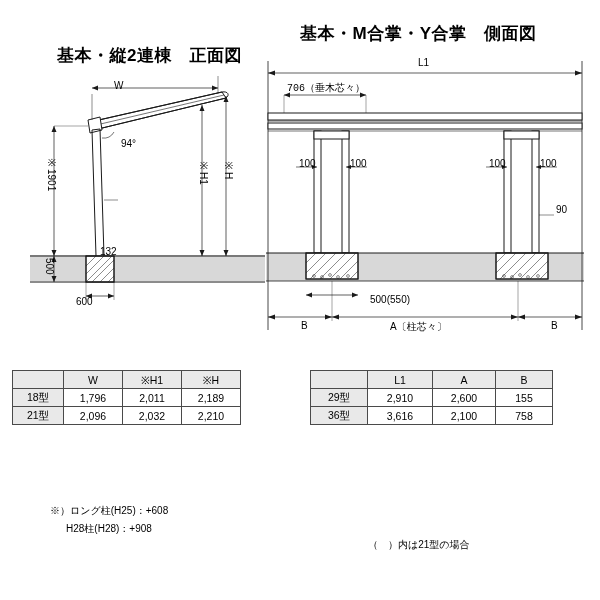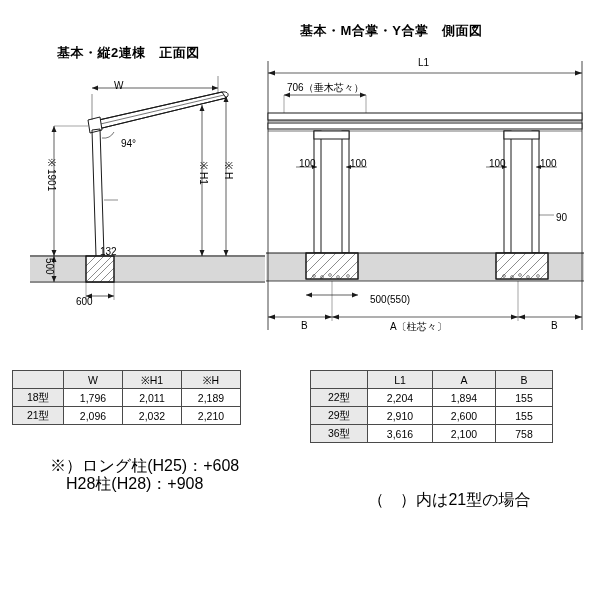--- a/index.html
+++ b/index.html
@@ -6,41 +6,41 @@
   body{
     width:600px;height:600px;
     background:#ffffff;
     font-family:"Liberation Sans", sans-serif;
     color:#000;
     position:relative;
     overflow:hidden;
   }
   .stage{position:absolute;left:0;top:0;width:600px;height:600px;}
   .abs{position:absolute;}
-  .ttl{font-size:13px;font-weight:bold;letter-spacing:0.5px;white-space:nowrap;}
+  .ttl{font-size:17px;font-weight:bold;letter-spacing:0.5px;white-space:nowrap;}
   .lbl{font-size:10px;white-space:nowrap;}
   .vert{writing-mode:vertical-rl;text-orientation:mixed;font-size:10px;white-space:nowrap;}
 
   
   table.spec{
     border-collapse:collapse;
     font-size:10.5px;
     background:#fff;
   }
   table.spec th, table.spec td{
     border:1px solid #4a4a4a;
     text-align:center;
     padding:1px 0;
     height:15px;
     font-weight:normal;
   }
   table.spec thead th{background:#e9e9e9;}
   table.spec tbody th{background:#e9e9e9;font-weight:normal;}
 
-  .note{font-size:16px;white-space:nowrap;}
+  .note{font-size:10px;white-space:nowrap;margin-top:48px;}
 
   
   svg{display:block;}
 </style>
 </head>
 <body>
 
 <div class="stage">
 
   <div class="abs ttl" style="left:42px;top:44px;margin-left:15px;">基本・縦2連棟　正面図</div>
@@ -226,26 +226,26 @@
         <path d="M66,262 l-7,-2.5 v5 z" fill="#1a1a1a" stroke="none"></path>
 
         <line x1="252" y1="262" x2="316" y2="262" stroke-width="0.7"></line>
         <path d="M252,262 l7,-2.5 v5 z" fill="#1a1a1a" stroke="none"></path>
         <path d="M316,262 l-7,-2.5 v5 z" fill="#1a1a1a" stroke="none"></path>
       </g>
     </svg>
   </div>
 
   <div class="abs lbl" style="left:418px;top:57px;">L1</div>
-  <div class="abs lbl" style="left:287px;top:81px;">706（垂木芯々）</div>
+  <div class="abs lbl" style="left:287px;top:81px;font-family:Liberation Mono, monospace;">706（垂木芯々）</div>
   <div class="abs lbl" style="left:299px;top:158px;">100</div>
   <div class="abs lbl" style="left:350px;top:158px;">100</div>
   <div class="abs lbl" style="left:489px;top:158px;">100</div>
   <div class="abs lbl" style="left:540px;top:158px;">100</div>
-  <div class="abs lbl" style="left:556px;top:212px;">90</div>
+  <div class="abs lbl" style="left:556px;top:204px;">90</div>
   <div class="abs lbl" style="left:370px;top:294px;">500(550)</div>
   <div class="abs lbl" style="left:390px;top:320px;">A〔柱芯々〕</div>
   <div class="abs lbl" style="left:301px;top:320px;">B</div>
   <div class="abs lbl" style="left:551px;top:320px;">B</div>
 
   <div class="abs" style="left:12px;top:370px;">
     <table class="spec">
       <thead>
         <tr>
           <th style="width:50px;"></th>
@@ -276,26 +276,20 @@
       <thead>
         <tr>
           <th style="width:56px;"></th>
           <th style="width:64px;">L1</th>
           <th style="width:62px;">A</th>
           <th style="width:56px;">B</th>
         </tr>
       </thead>
       <tbody>
         <tr>
-          <th>22型</th>
-          <td>2,204</td>
-          <td>1,894</td>
-          <td>155</td>
-        </tr>
-        <tr>
           <th>29型</th>
           <td>2,910</td>
           <td>2,600</td>
           <td>155</td>
         </tr>
         <tr>
           <th>36型</th>
           <td>3,616</td>
           <td>2,100</td>
           <td>758</td>

